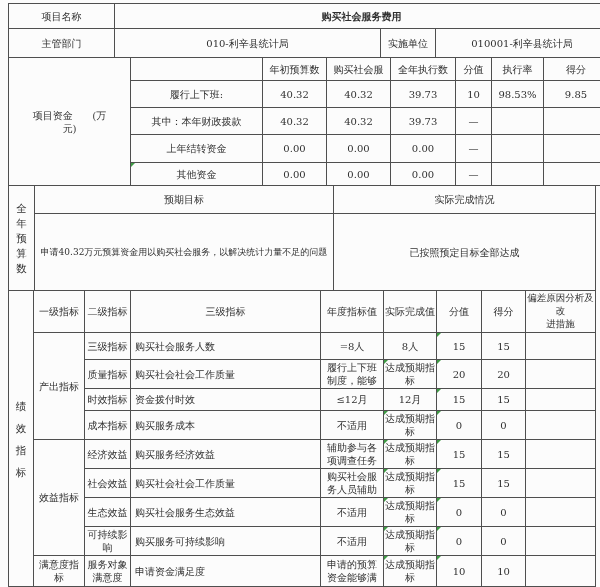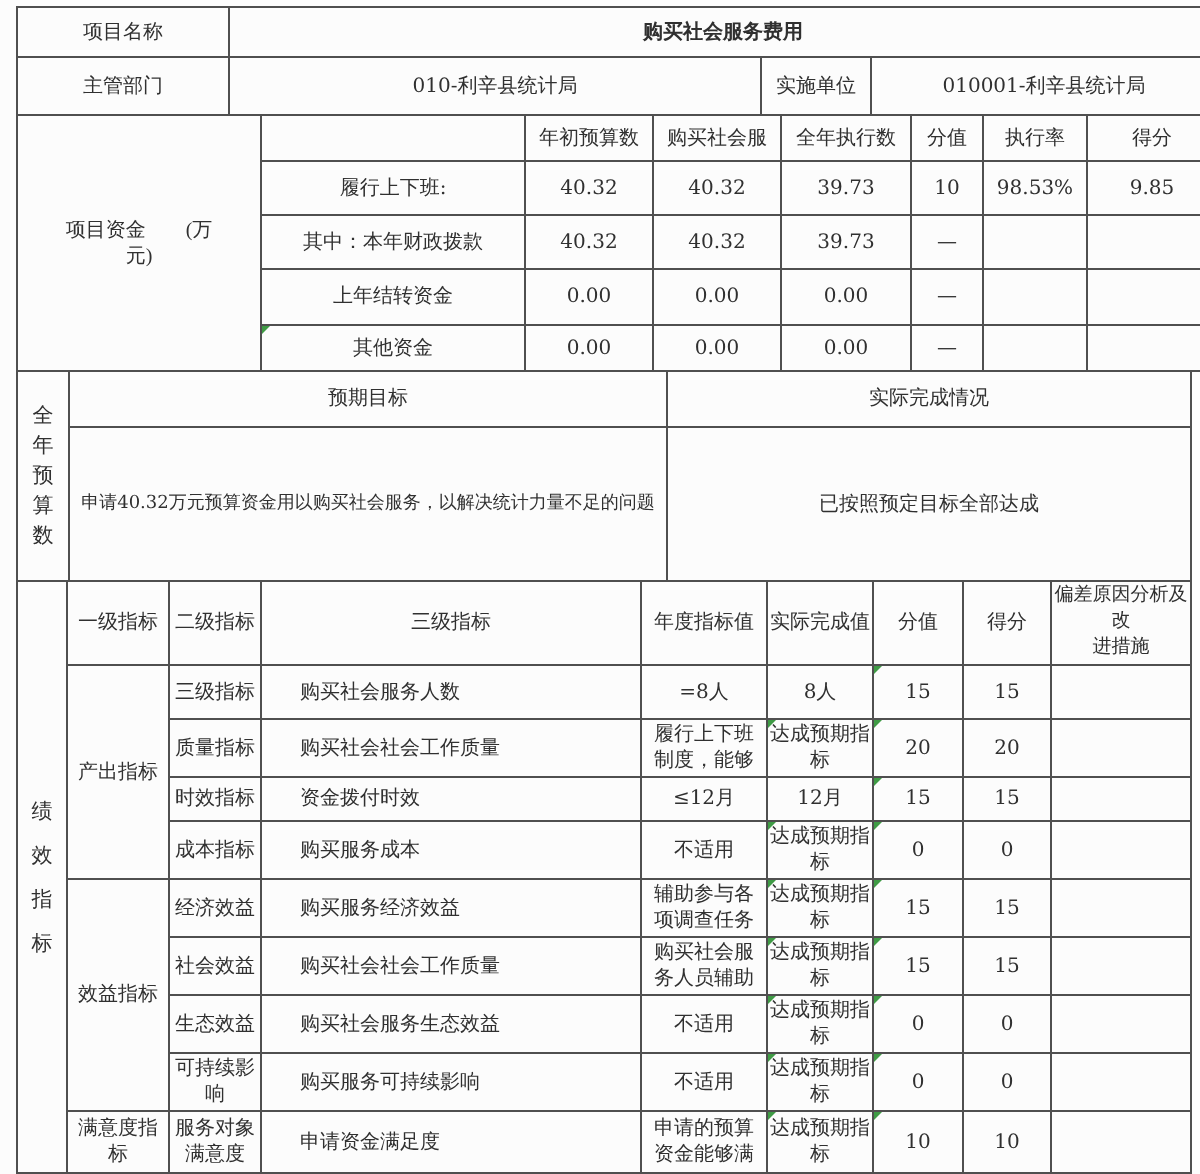--- a/index.html
+++ b/index.html
@@ -16,21 +16,21 @@
   table + table { margin-top:-1px; }
   td {
     border:1px solid #4f4f4f;
     font-size:10px;
     line-height:13px;
     text-align:center;
     vertical-align:middle;
     padding:1px;
     overflow:hidden;
   }
-  .left  { text-align:left; padding-left:19px; }
+  .left  { text-align:left; padding-left:4px; }
   .bold  { font-weight:bold; }
   .pre   { white-space:pre-line;font-family:Liberation Serif, serif; }
   .goaltext { font-size:9px; white-space:nowrap; }
   .devhead { font-size:9.5px; }
   .clipbox { height:26px; overflow:hidden; }
   .stack {
     display:inline-block;
     width:12px;
     word-break:break-all;
     line-height:15px;

